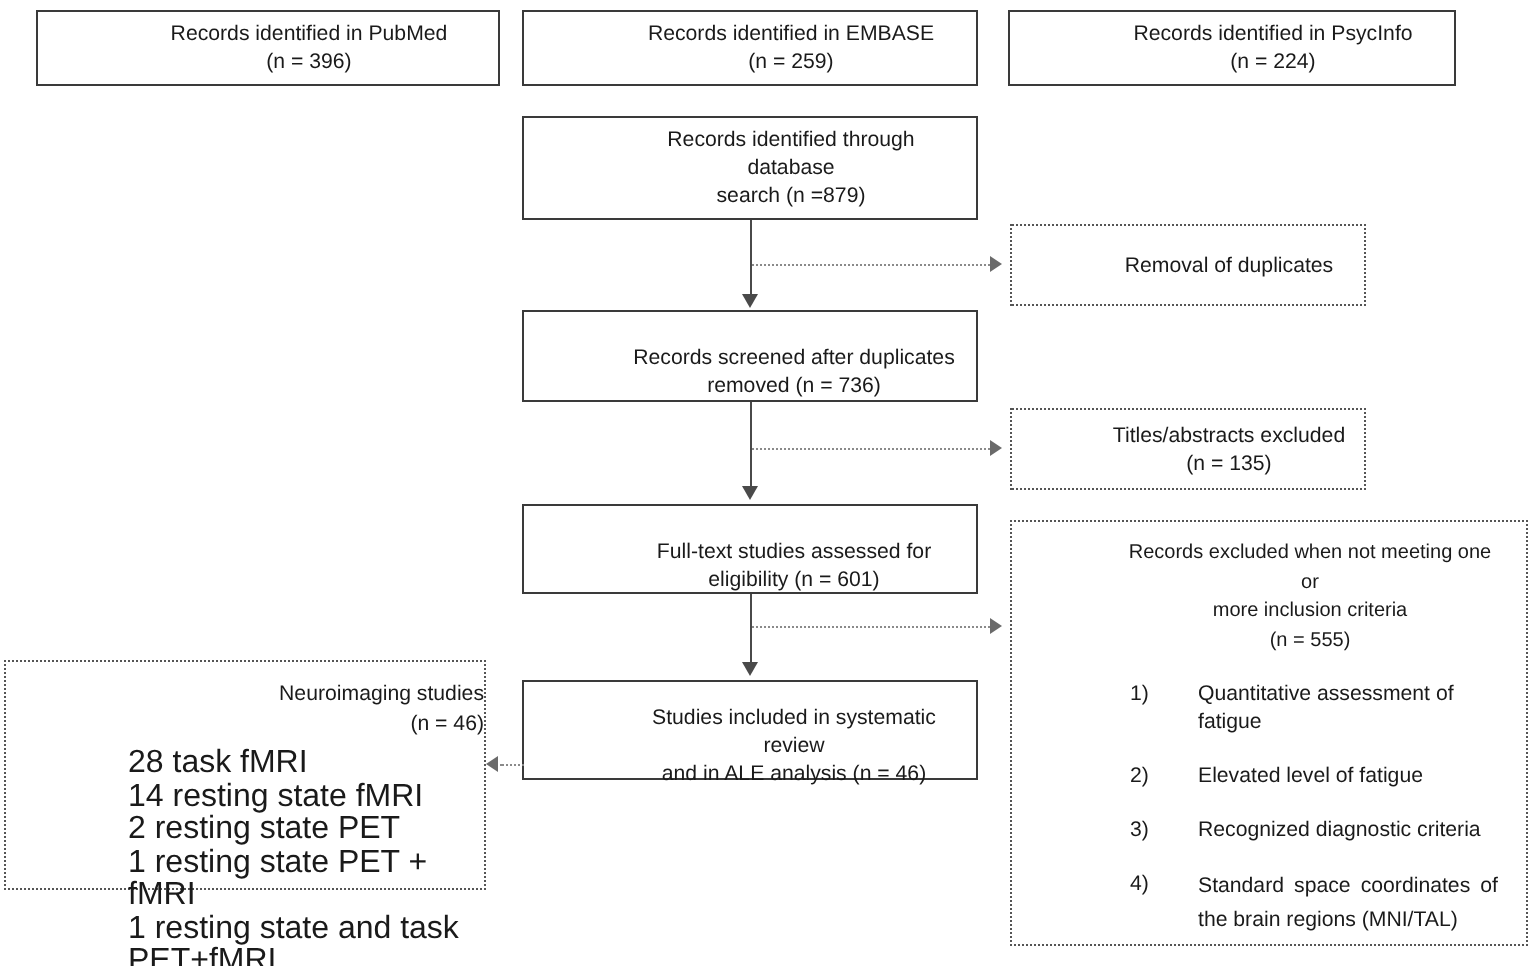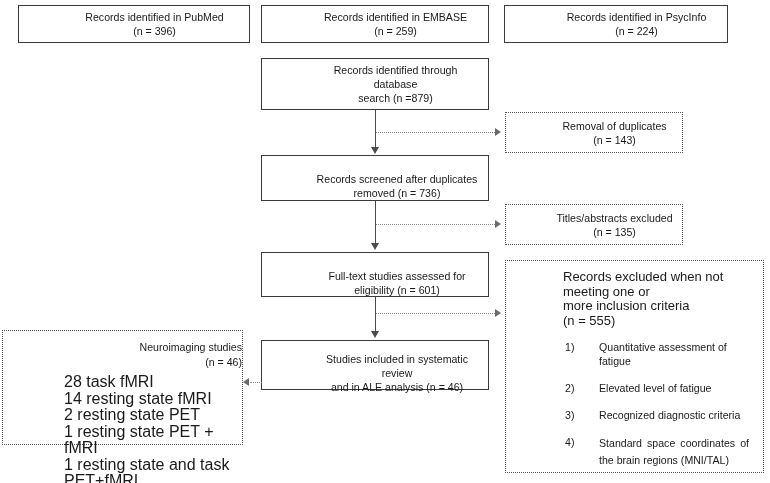--- a/index.html
+++ b/index.html
@@ -66,21 +66,22 @@
   .arrow-left {
     position: absolute;
     width: 0; height: 0;
     border-top: 4px solid transparent;
     border-bottom: 4px solid transparent;
     border-right: 6.5px solid #6a6a6a;
   }
 
   
   .excl-head {
-    font-size: 13px;
+    text-align: center;
+    font-size: 10px;
     line-height: 14.5px;
     padding: 0 16px;
   }
   .excl-list {
     margin-top: 12px;
     padding: 0 14px 0 18px;
   }
   .excl-item {
     display: flex;
     font-size: 10.6px;
@@ -184,21 +185,20 @@
 
   <div class="hdotted" style="left:376px; top:313px; width:119px;"></div>
   <div class="arrow-right" style="left:495px; top:309px;"></div>
 
   <div class="hdotted" style="left:250px; top:382px; width:12px;"></div>
   <div class="arrow-left" style="left:243px; top:378px;"></div>
 
   <div class="box dashed center" style="left:505px; top:112px; width:178px; height:41px;justify-content:center;">
     <div class="inner">
       <div>Removal of duplicates</div>
-      <div>(n = 143)</div>
     </div>
   </div>
 
   <div class="box dashed center" style="left:505px; top:204px; width:178px; height:41px;">
     <div class="inner">
       <div>Titles/abstracts excluded</div>
       <div>(n = 135)</div>
     </div>
   </div>
 

